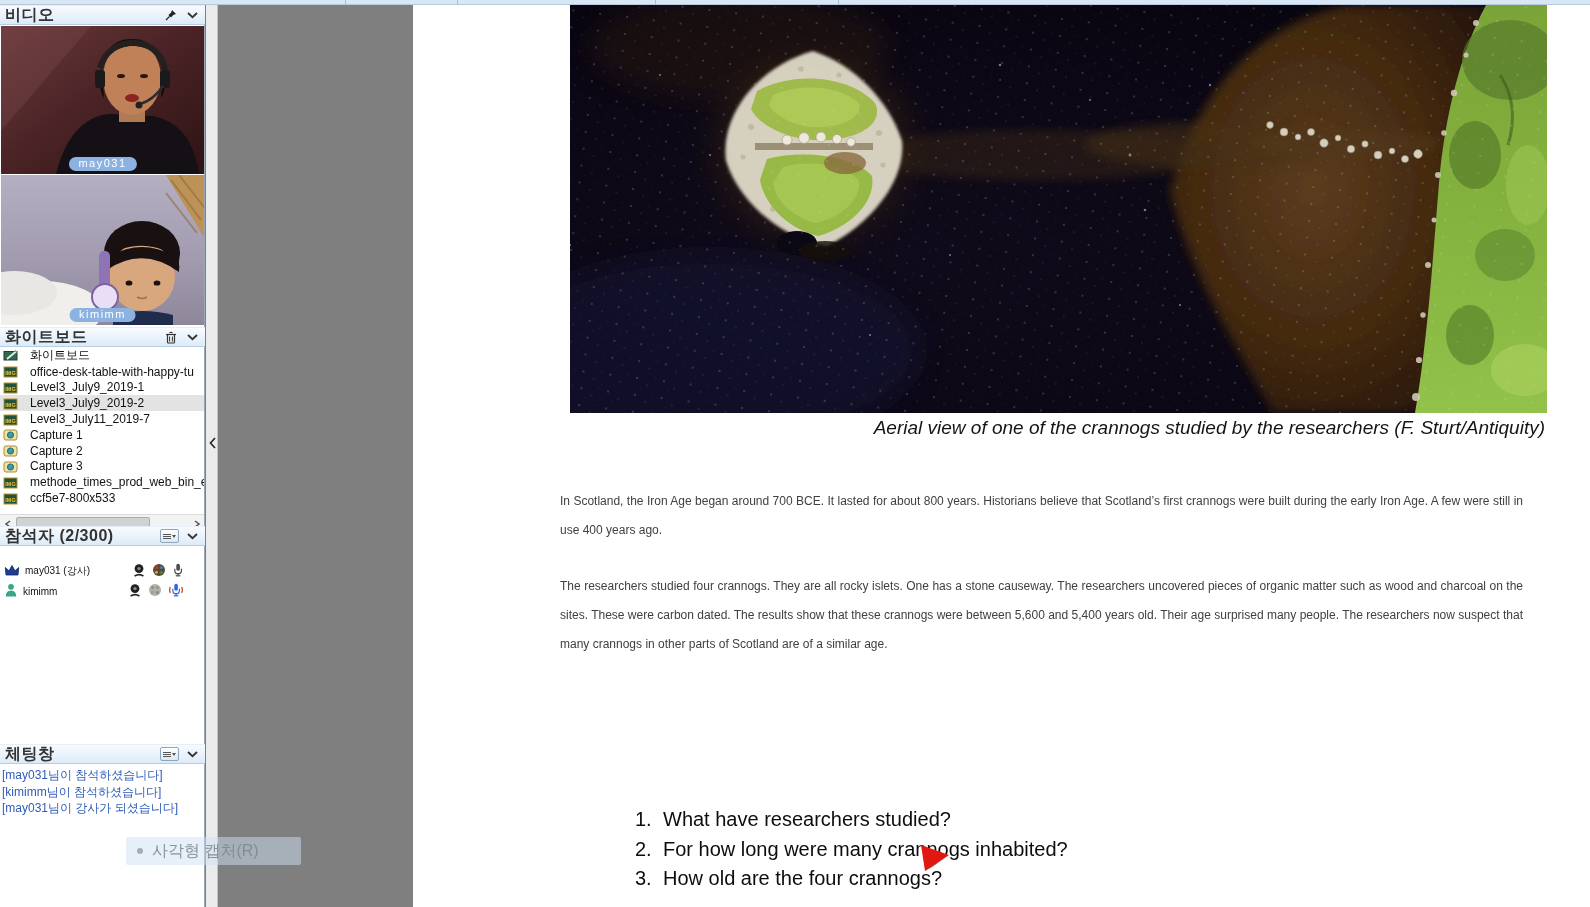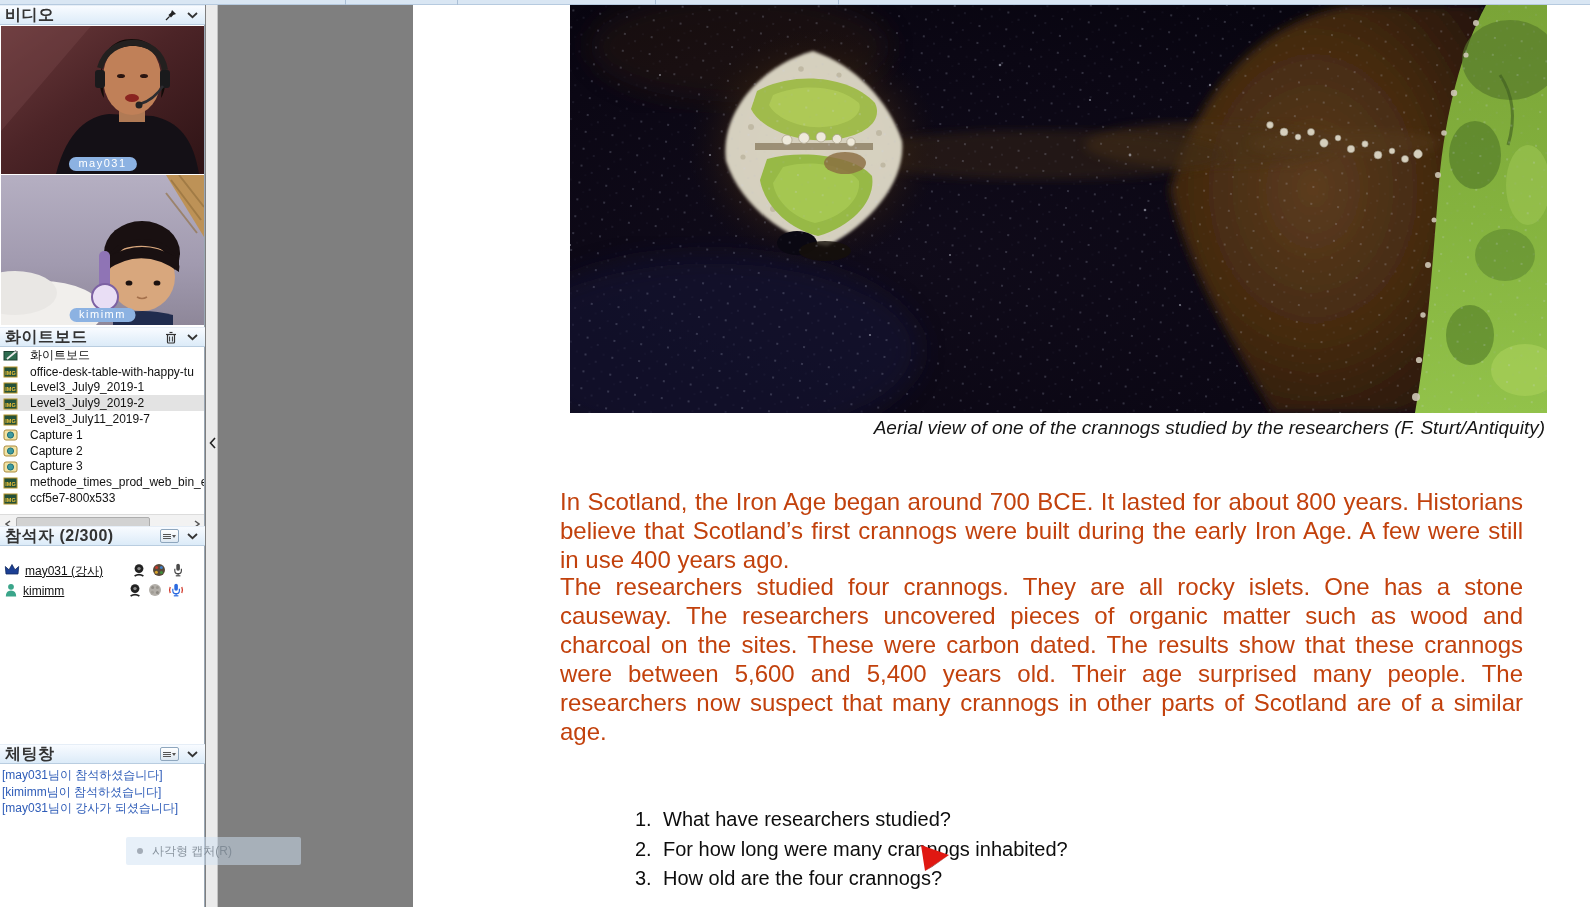--- a/index.html
+++ b/index.html
@@ -43,53 +43,53 @@
   .mat-item .ficon { flex:0 0 auto; display:flex; }
 
   .hscroll { position:absolute; left:0; width:204px; height:17px; background:#f2f2f2;
     border-top:1px solid #dcdcdc; }
   .hs-arrow { position:absolute; top:0; width:15px; height:17px; background:#f2f2f2;
     display:flex; align-items:center; justify-content:center; cursor:pointer; }
   .hs-thumb { position:absolute; top:2px; left:16px; width:134px; height:13px;
     background:#d2d2d2; border:1px solid #adadad; border-radius:2px; cursor:pointer; }
 
   .part-body { position:absolute; left:0; width:204px; padding:5px 4px; }
-  .part-row { display:flex; align-items:center; gap:5px; height:20px; font-size:12px; color:#111;text-decoration:underline; }
+  .part-row { display:flex; align-items:center; gap:5px; height:20px; font-size:10px; color:#111; }
   .part-name { flex:1; white-space:nowrap; overflow:hidden; }
   .part-icons { display:flex; align-items:center; gap:6px; padding-right:16px; }
 
   .chat-body { position:absolute; left:0; width:204px; padding:3px 2px;
     font-size:12px; line-height:16.5px; color:#2e5cb8; }
 
   
   .splitter { position:absolute; left:206px; top:5px; width:12px; height:902px;
     background:#ebebeb; border-right:1px solid #c2c2c2; }
   .collapse-btn { position:absolute; left:0px; top:425px; width:12px; height:26px;
     display:flex; align-items:center; justify-content:center; cursor:pointer; }
 
   
   .canvas { position:absolute; left:219px; top:5px; width:1371px; height:902px; background:#7f7f7f; }
   .page { position:absolute; left:194px; top:0; width:1290px; height:902px; background:#ffffff; }
   .photo { position:absolute; left:157px; top:0; width:977px; height:408px; }
   .caption { position:absolute; left:157px; top:412px; width:975px; text-align:right;
     font-style:italic; font-size:19px; color:#151515; }
-  .para { position:absolute; left:147px; width:963px; font-size:24px; line-height:29px;
-    color:#c2410c; text-align:justify; }
+  .para { position:absolute; left:147px; width:963px; font-size:12px; line-height:29px;
+    color:#404040; text-align:justify; }
   .q-heading { position:absolute; left:222px; top:744px; font-size:21px; font-weight:bold; color:#0d0d0d; }
   .q-list { position:absolute; left:222px; top:800px; width:800px; list-style:none;
     font-size:20px; line-height:29.5px; color:#0d0d0d; }
   .q-list li { display:flex; }
   .q-num { width:28px; flex:0 0 auto; }
 
   
   .pointer-arrow { position:absolute; left:920px; top:840px; z-index:60; }
   .capture-tooltip { position:absolute; left:126px; top:837px; width:175px; height:22px;
     background:rgba(208,226,243,0.5); border-radius:2px; z-index:50;
     display:flex; align-items:center; gap:9px; padding:14px 11px;
-    font-size:12px; color:rgba(125,136,148,0.9); }
+    font-size:16px; color:rgba(125,136,148,0.9); }
   .tt-dot { width:6px; height:6px; border-radius:50%; background:rgba(150,160,172,0.85); flex:0 0 auto; }
 </style>
 </head>
 <body>
 
 <div class="screen">
 
   <div class="topbar">
     <div class="sep" style="left:345px"></div>
     <div class="sep" style="left:457px"></div>

